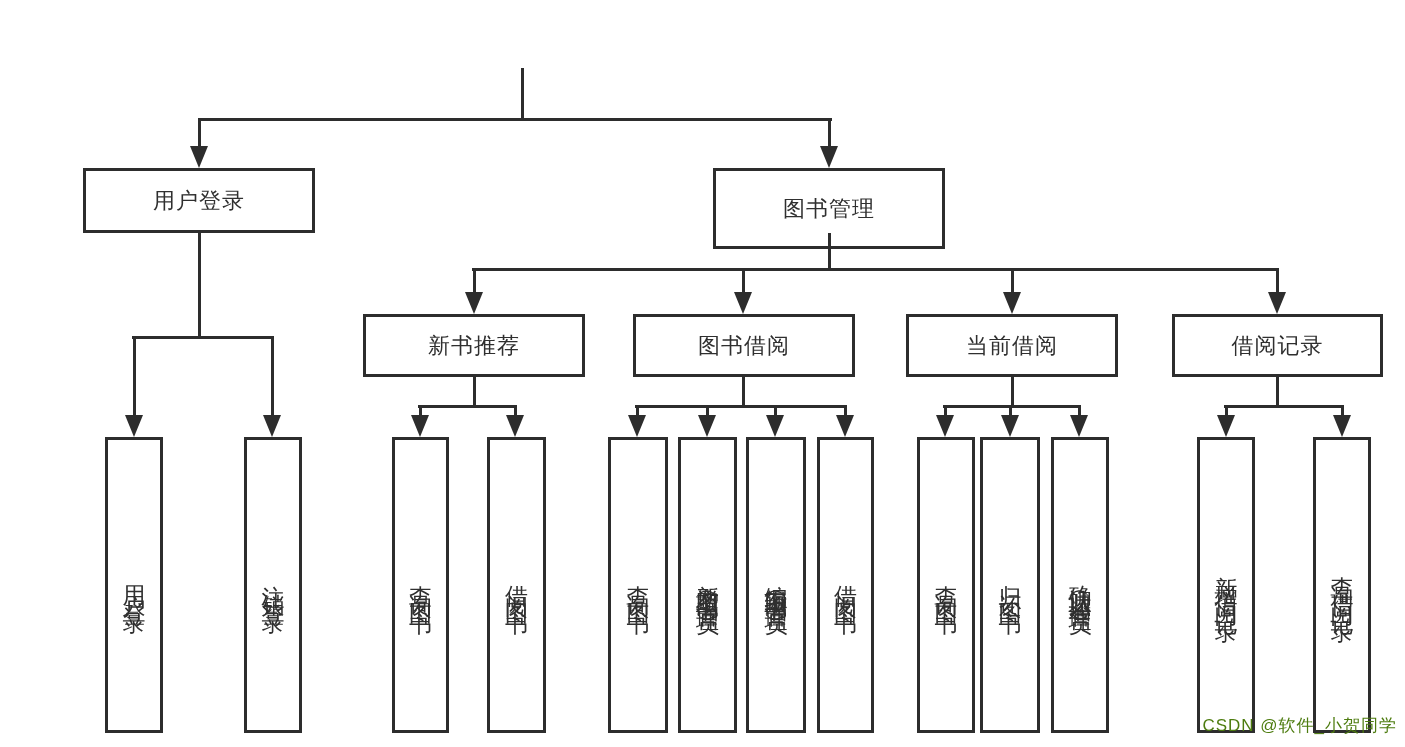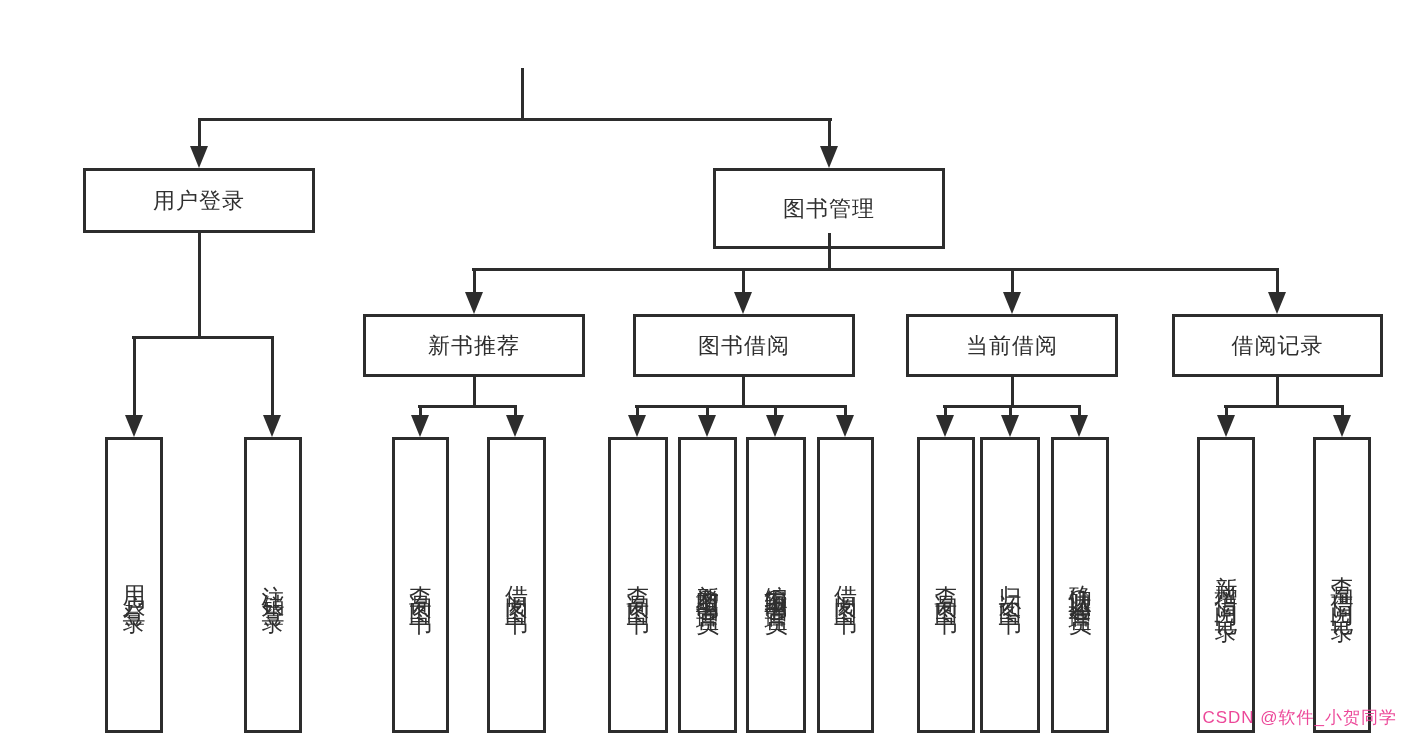--- a/index.html
+++ b/index.html
@@ -46,23 +46,23 @@
   .arrowhead{
     position:absolute;
     width:0;height:0;
     border-left:9px solid transparent;
     border-right:9px solid transparent;
     border-top:22px solid #2d2d2d;
   }
   .watermark{
     position:absolute;
     right:8px;
-    bottom:18px;
+    bottom:10px;
     font-size:17px;
-    color:#ec4899;
+    color:#4d7c0f;
     letter-spacing:1px;
     z-index:5;
     white-space:nowrap;
   }
 </style>
 </head>
 <body>
 
 <div class="canvas">
 

